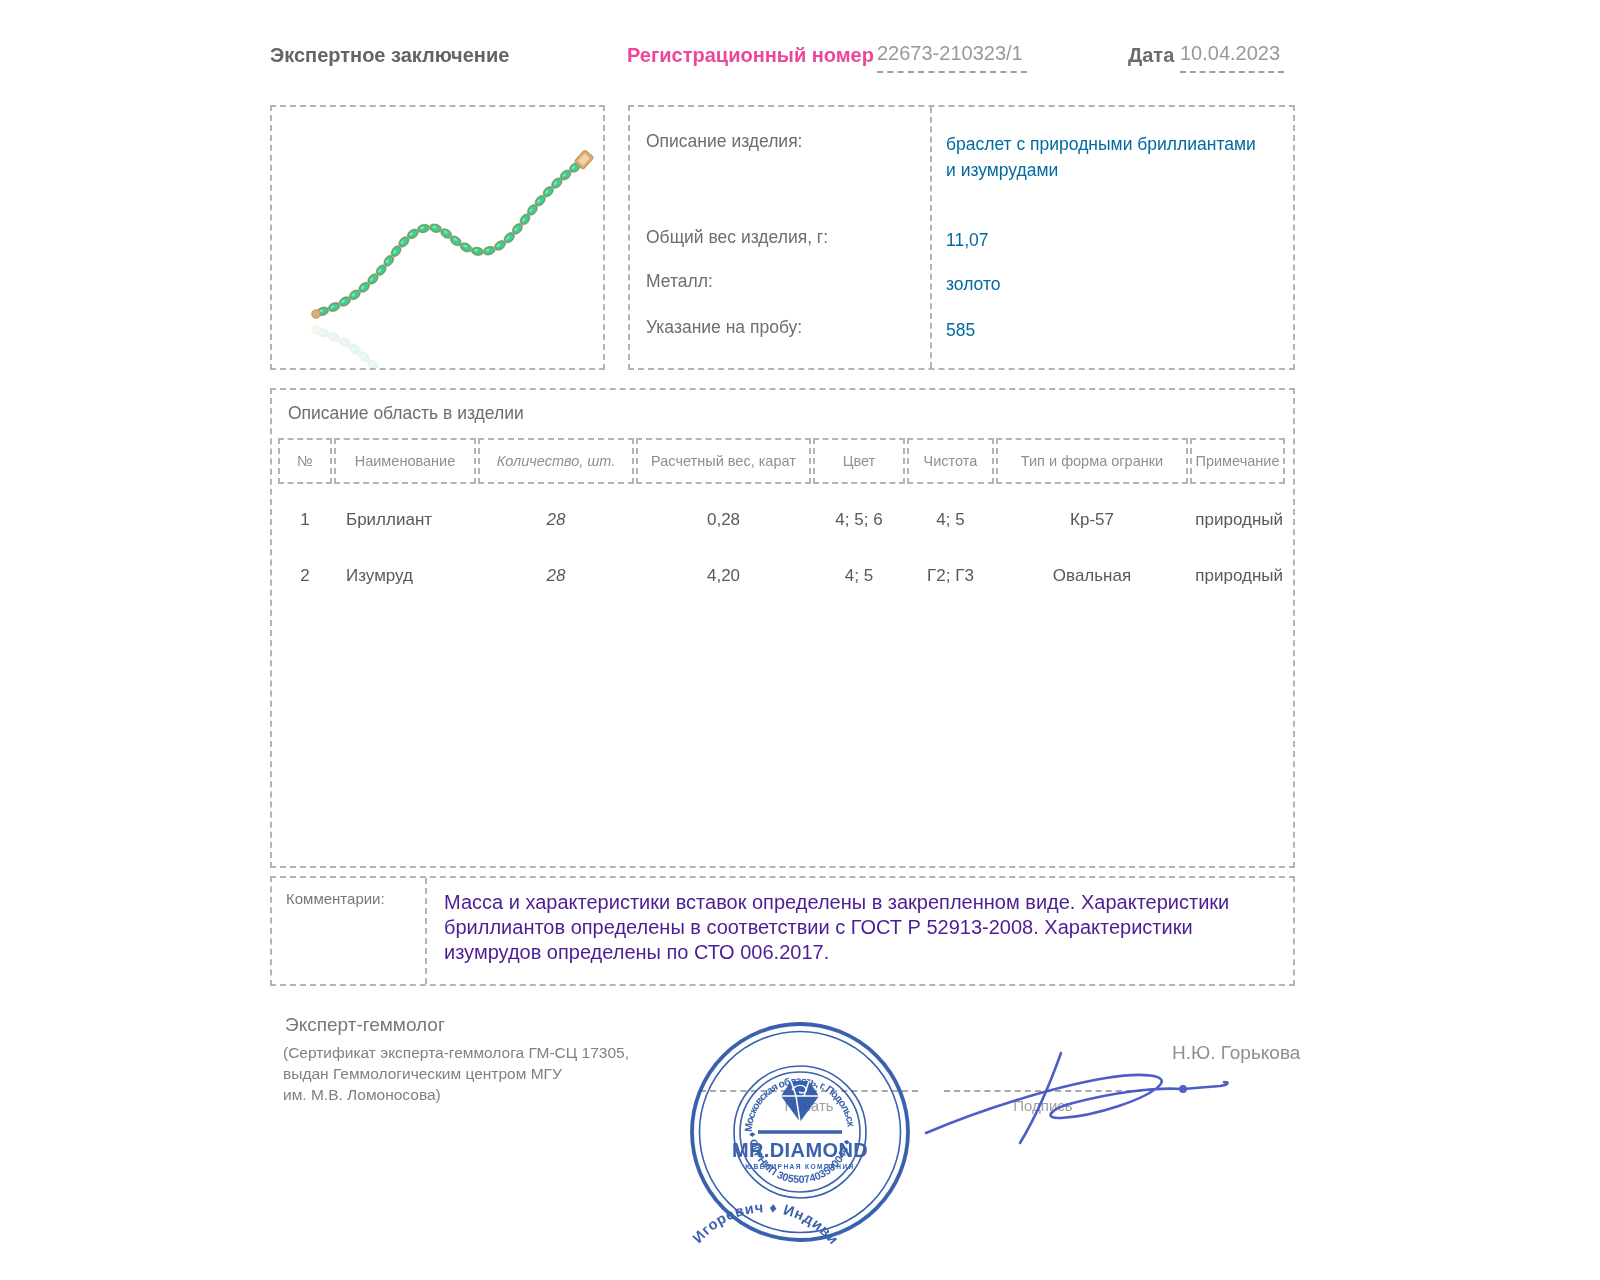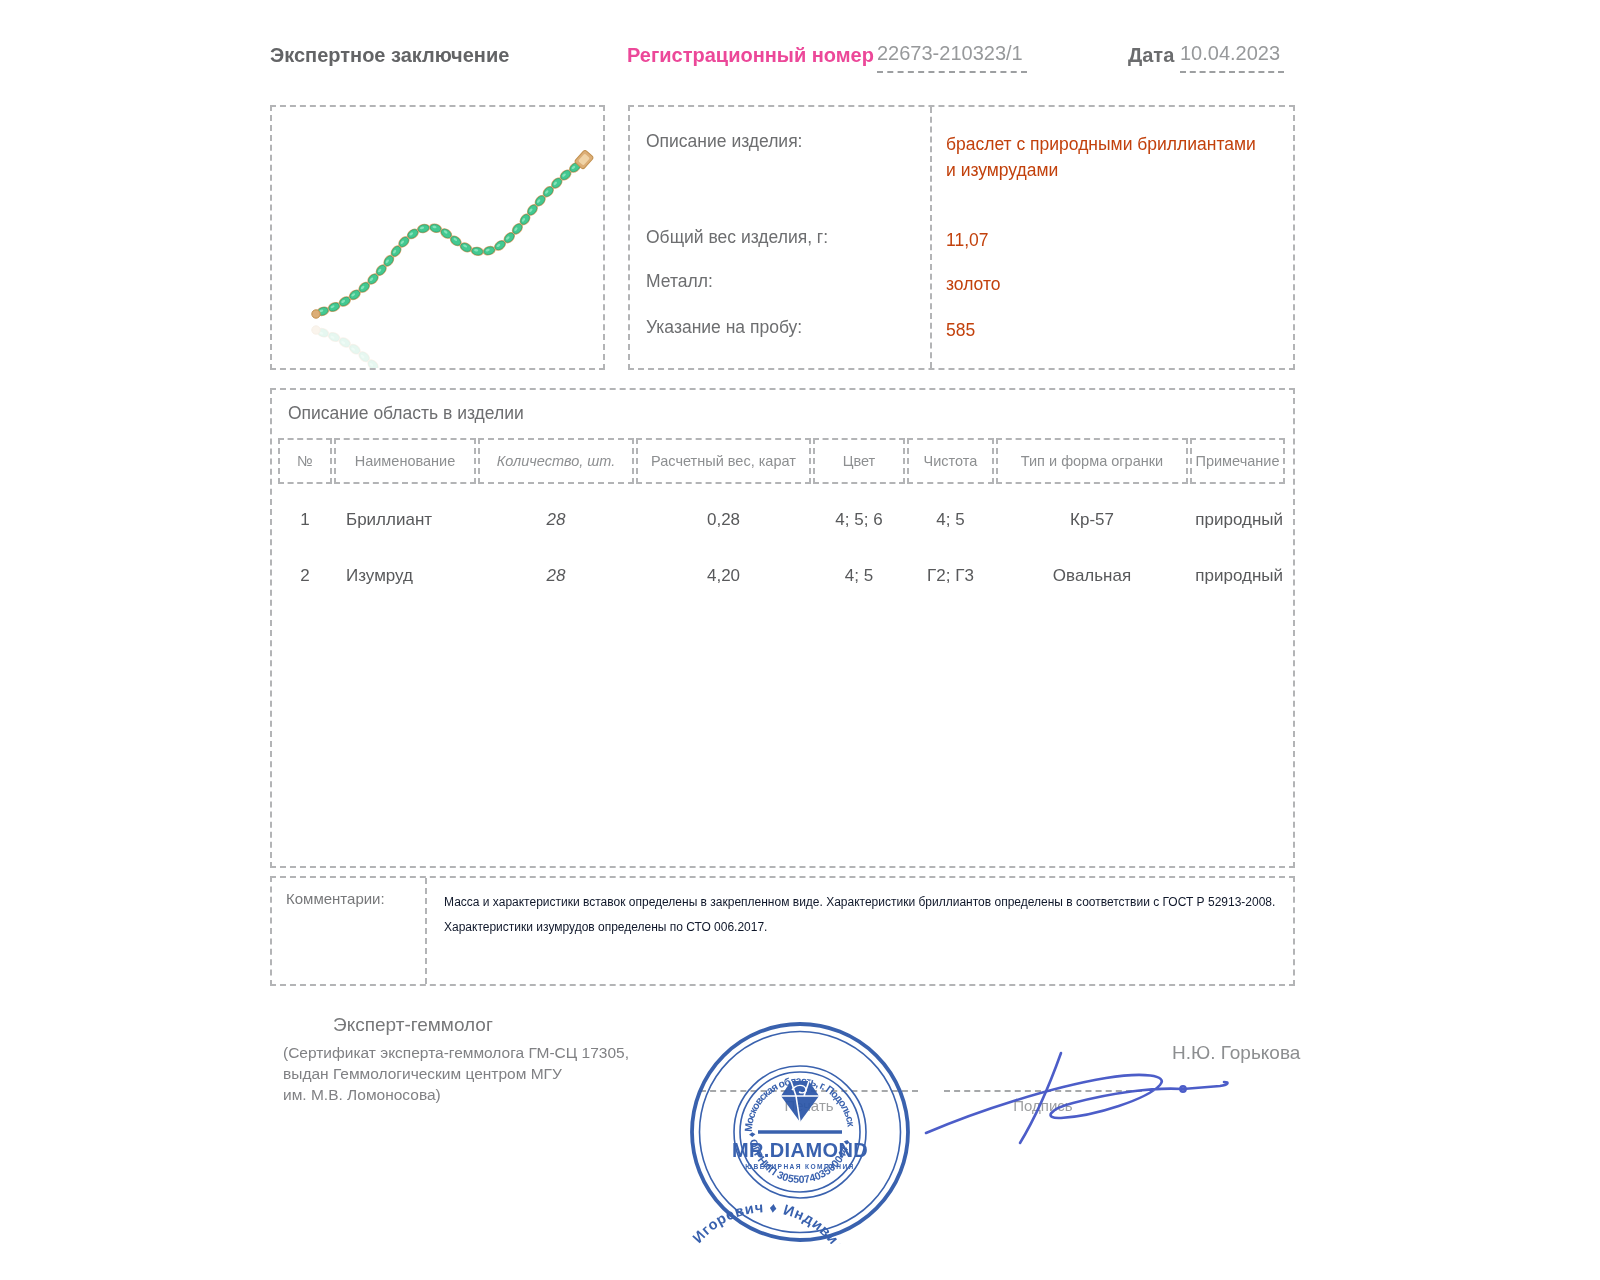--- a/index.html
+++ b/index.html
@@ -16,46 +16,46 @@
   .hdr-date-value { position:absolute; left:1180px; top:42px; font-size:20px; color:#97999b;
                     padding:0 4px 6px 0; min-width:98px; border-bottom:2px dashed #9d9fa1; }
 
   
   .dash-box { position:absolute; border:2px dashed #b3b4b6; background:#fff; }
   .photo-box { left:270px; top:105px; width:335px; height:265px; }
   .desc-box  { left:628px; top:105px; width:667px; height:265px; }
   .desc-divider { position:absolute; left:300px; top:0; bottom:0; width:0; border-left:2px dashed #b3b4b6; }
   .desc-row { position:absolute; left:0; width:100%; }
   .desc-label { position:absolute; left:16px; font-size:17.5px; color:#6d6e70; }
-  .desc-value { position:absolute; left:316px; width:315px; font-size:17.5px; color:#c2410c; line-height:26px; }
+  .desc-value { position:absolute; left:316px; width:315px; font-size:17.5px; color:#0369a1; line-height:26px; }
 
   
   .table-box { left:270px; top:388px; width:1025px; height:480px; }
   .table-title { position:absolute; left:16px; top:13px; font-size:17.5px; color:#6d6e70; }
   .thead { position:absolute; left:6px; top:48px; right:6px; display:flex; }
   .th { border:2px dashed #b3b4b6; margin-right:2px; height:46px; display:flex; align-items:center;
         justify-content:center; font-size:14.5px; color:#8d8f91; text-align:center; }
   .trow { position:absolute; left:6px; right:6px; display:flex; }
   .td { margin-right:2px; height:52px; display:flex; align-items:center; justify-content:center;
         font-size:17px; color:#58595b; }
   .c0{width:54px;} .c1{width:142px;justify-content:flex-start;padding-left:12px;}
   .c2{width:156px;font-style:italic;} .c3{width:175px;} .c4{width:92px;} .c5{width:87px;} .c6{width:192px;}
   .c7{width:95px; flex:1 1 auto; justify-content:flex-end; padding-right:2px;}
   .th.c1{justify-content:center; padding-left:0;}
   .th.c7{justify-content:center; padding-right:0;}
 
   
   .comments-box { left:270px; top:876px; width:1025px; height:110px; }
   .comments-divider { position:absolute; left:153px; top:0; bottom:0; width:0; border-left:2px dashed #b3b4b6; }
   .comments-label { position:absolute; left:14px; top:12px; font-size:15px; color:#77787a; }
-  .comments-text { position:absolute; left:172px; top:12px; width:835px; font-size:12px;
-                   color:#0f172a; line-height:25px; }
-
-  
-  .expert-title { position:absolute; left:285px; top:1014px; font-size:19px; color:#77787a;margin-left:48px; }
+  .comments-text { position:absolute; left:172px; top:12px; width:835px; font-size:20px;
+                   color:#4c1d95; line-height:25px; }
+
+  
+  .expert-title { position:absolute; left:285px; top:1014px; font-size:19px; color:#77787a; }
   .expert-cert { position:absolute; left:283px; top:1042px; font-size:15.5px; color:#808184;
                  line-height:21px; white-space:pre-line; }
   .sign-line { position:absolute; top:1090px; border-top:2px dashed #a6a8aa; }
   .sign-line.seal { left:700px; width:218px; }
   .sign-line.sig  { left:944px; width:198px; }
   .sign-label { position:absolute; top:1097px; font-size:15px; color:#9c9ea0; text-align:center; }
   .sign-label.seal { left:700px; width:218px; }
   .sign-label.sig  { left:944px; width:198px; }
   .expert-name { position:absolute; left:1172px; top:1042px; font-size:19px; color:#8c8e90; }
 

